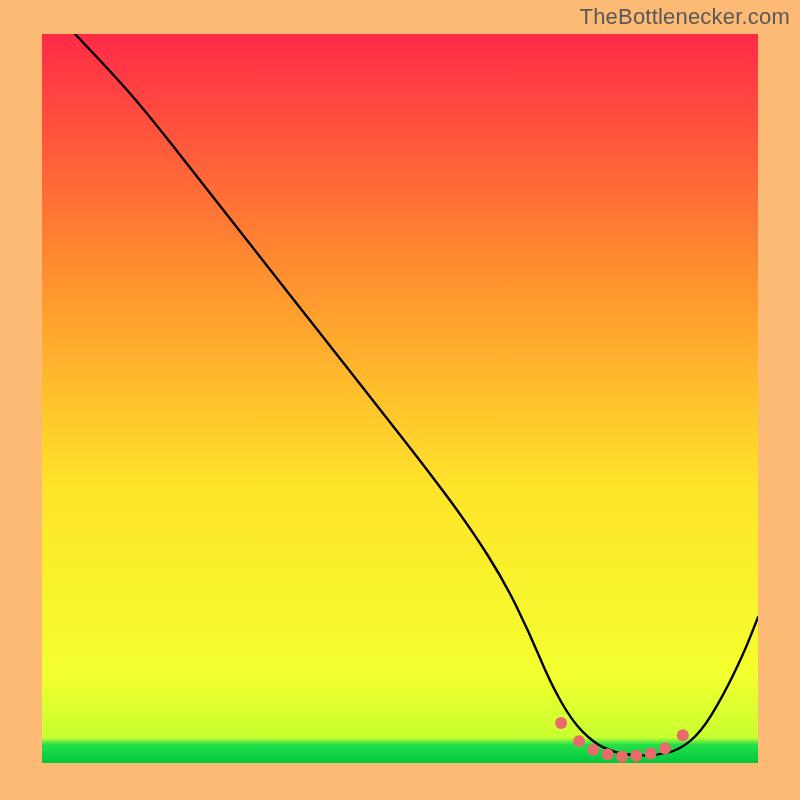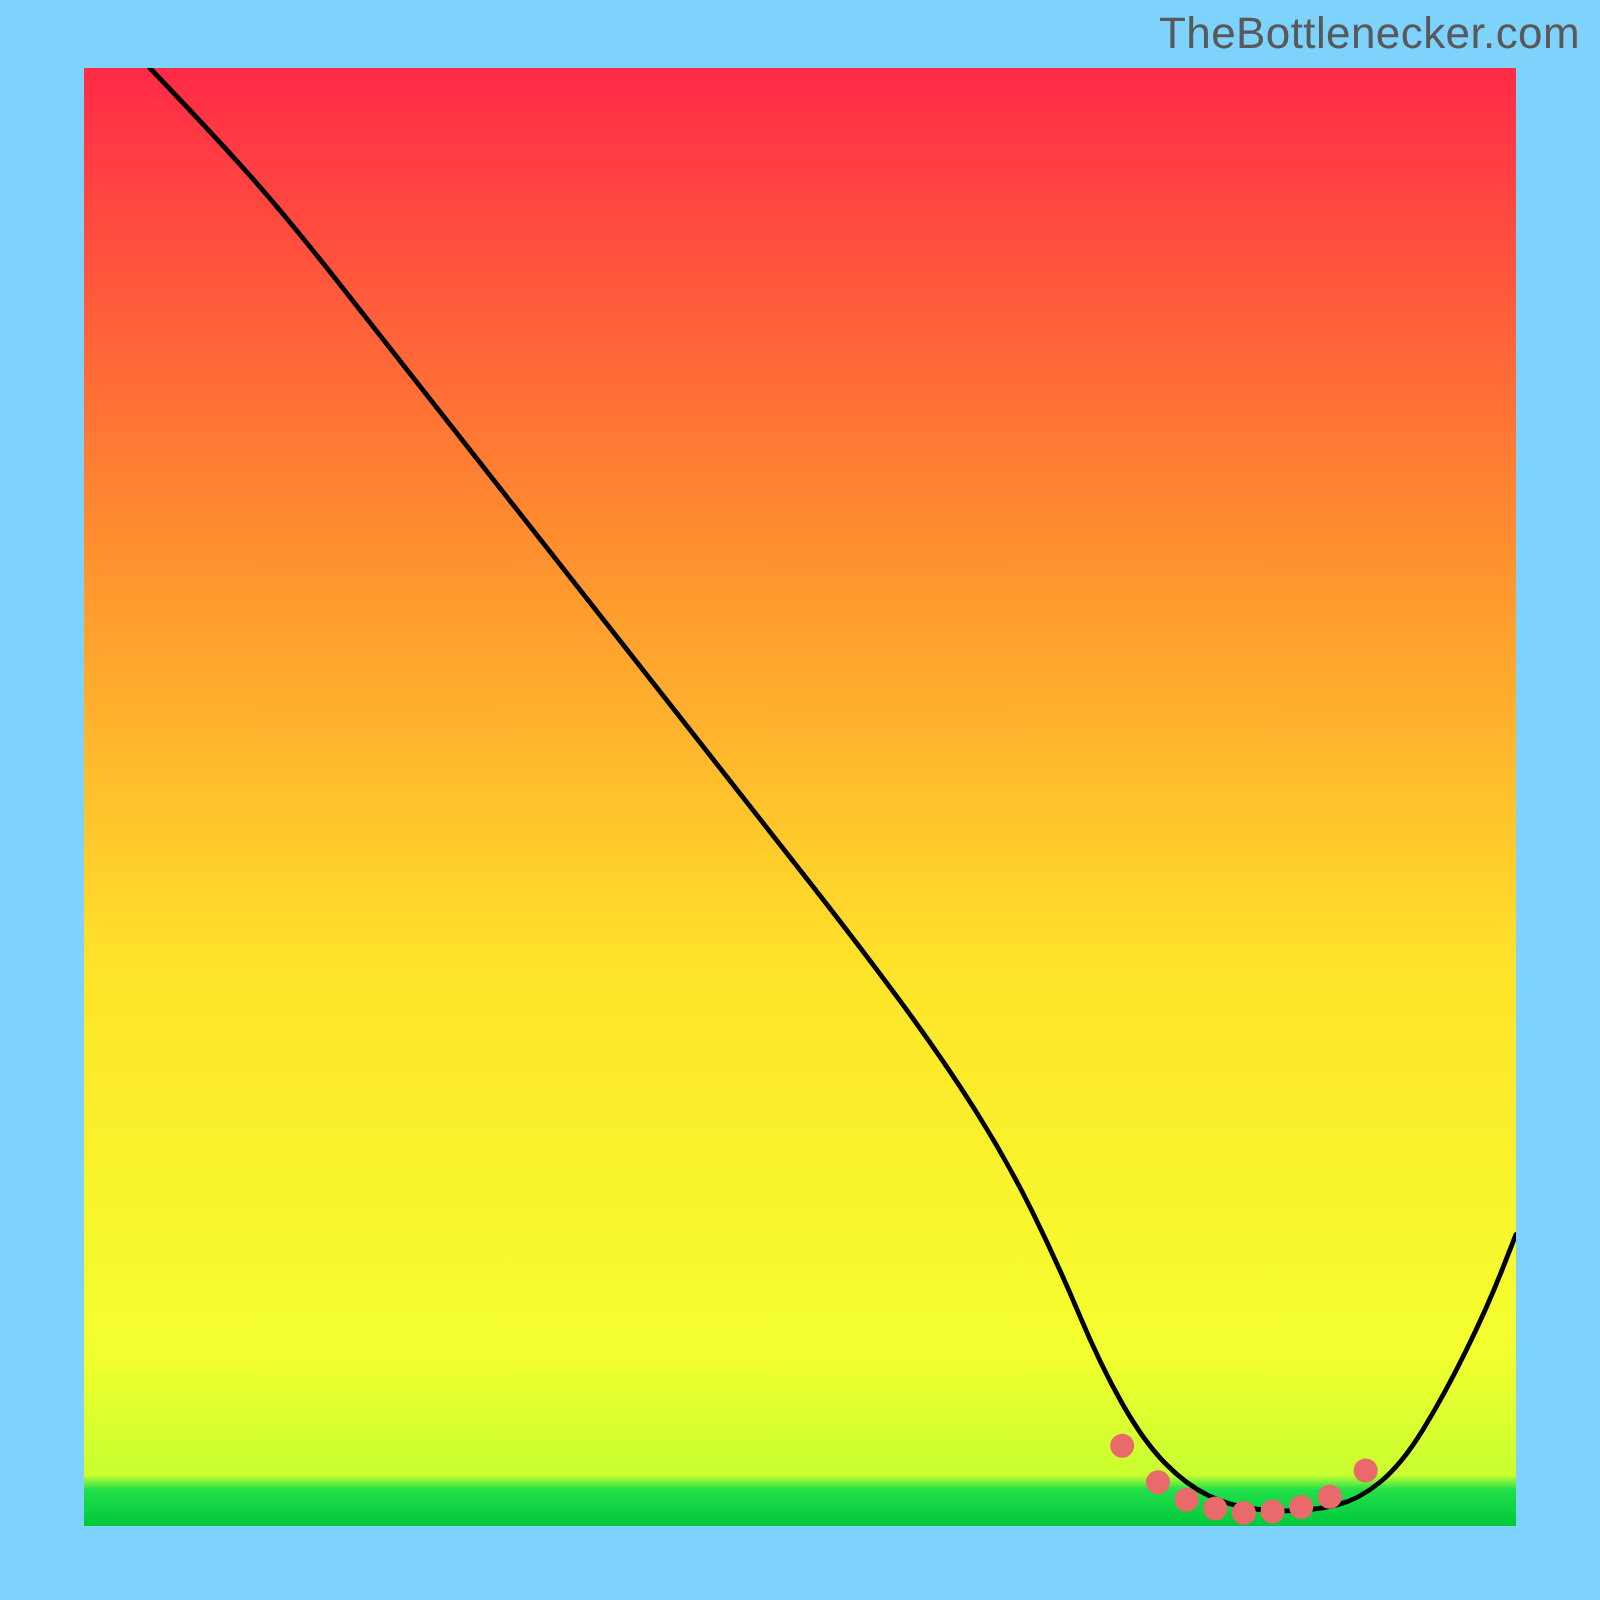--- a/index.html
+++ b/index.html
@@ -10,21 +10,21 @@
     background: #000;
     overflow: hidden;
     font-family: Arial, Helvetica, sans-serif;
   }
   .frame {
     position: absolute;
     left: 0;
     top: 0;
     width: 800px;
     height: 800px;
-    background: #7dd3fc;
+    background: #fdba74;
   }
   .watermark {
     position: absolute;
     top: 4px;
     right: 10px;
     color: #595959;
     font-size: 22px;
     font-weight: 500;
     letter-spacing: 0.2px;
   }

